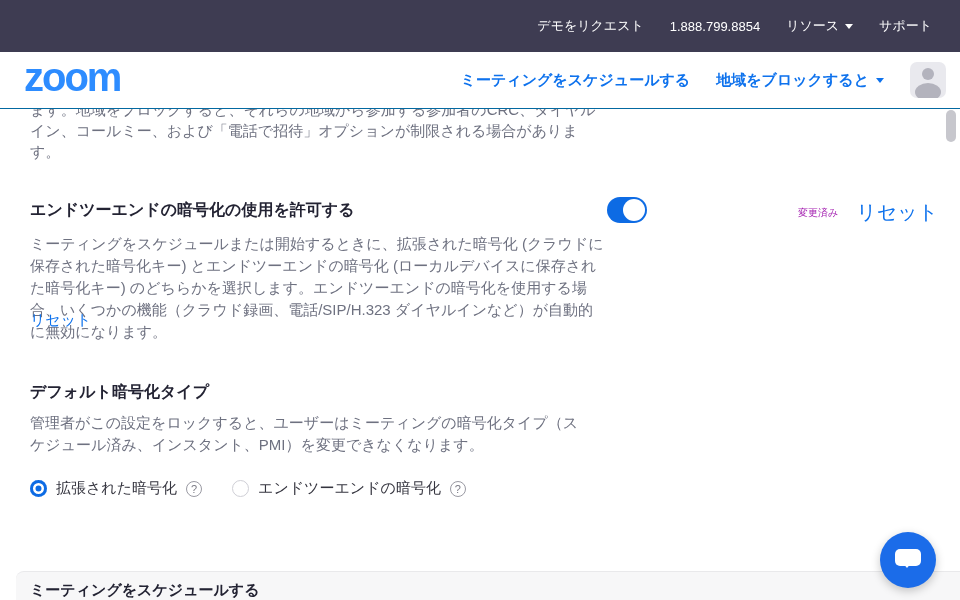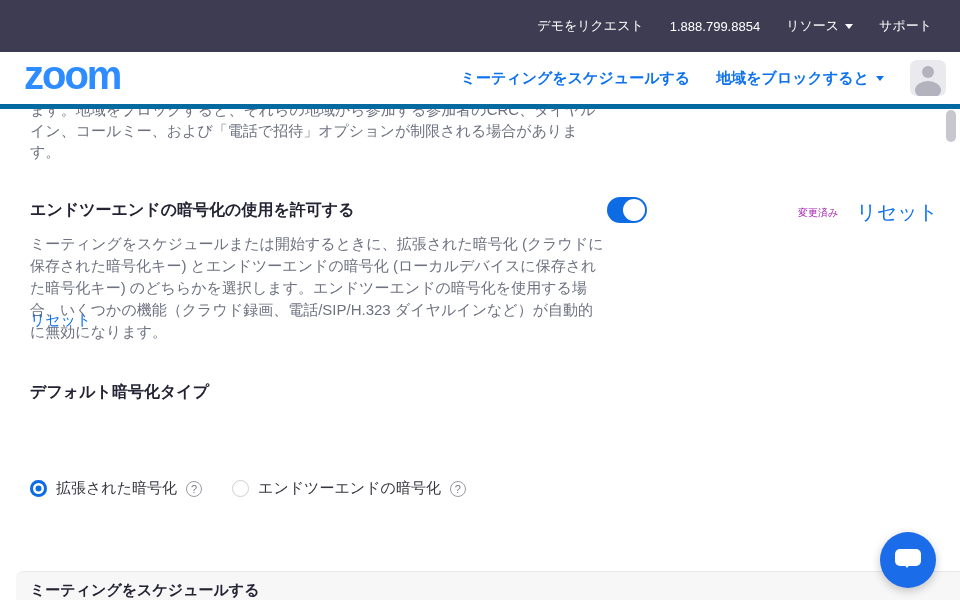--- a/index.html
+++ b/index.html
@@ -8,21 +8,21 @@
 
   
   .topbar { height:52px; background:#3e3c52; display:flex; align-items:center;
             justify-content:flex-end; gap:26px; padding-right:28px; }
   .topbar .tb-item { color:#fff; font-size:13px; cursor:pointer; display:flex;
                      align-items:center; gap:6px; white-space:nowrap; }
   .caret { width:0; height:0; border-left:4px solid transparent; border-right:4px solid transparent;
            border-top:5px solid #fff; display:inline-block; }
 
   
-  .header { height:57px; background:#fff; border-bottom:5px solid #0369a1; display:flex;
+  .header { height:57px; background:#fff; border-bottom:1px solid #0369a1; display:flex;
             align-items:center; padding:0 14px 0 24px; position:relative; z-index:3; }
   .logo { color:#2d8cff; font-size:40px; font-weight:bold; letter-spacing:-2px;
           line-height:1; transform:translateY(-3px); cursor:pointer; }
   .solutions { margin-left:24px; font-size:15px; color:#4a4a56; display:flex;
                align-items:center; gap:7px; cursor:pointer; }
   .solutions .caret { border-top-color:#5a5a64; border-left-width:4px; border-right-width:4px; }
   .hdr-right { margin-left:auto; display:flex; align-items:center; gap:26px; }
   .hdr-link { color:#0e72ed; font-size:15px; font-weight:600; cursor:pointer;
               display:flex; align-items:center; gap:7px; white-space:nowrap; }
   .hdr-link .caret { border-top-color:#0e72ed; }
@@ -119,20 +119,21 @@
     <span class="modified">変更済み</span>
     <a class="reset">リセット</a>
   </div>
 
   <p class="desc d-e2e">ミーティングをスケジュールまたは開始するときに、拡張された暗号化 (クラウドに保存された暗号化キー) とエンドツーエンドの暗号化 (ローカルデバイスに保存された暗号化キー) のどちらかを選択します。エンドツーエンドの暗号化を使用する場合、いくつかの機能（クラウド録画、電話/SIP/H.323 ダイヤルインなど）が自動的に無効になります。</p>
 
   <a class="learn-more">リセット</a>
 
   <h2 class="setting-title t-enc">デフォルト暗号化タイプ</h2>
 
+  <p class="desc d-enc">管理者がこの設定をロックすると、ユーザーはミーティングの暗号化タイプ（スケジュール済み、インスタント、PMI）を変更できなくなります。</p>
 
   <div class="radio-row">
     <div class="radio-opt">
       <span class="radio on"></span>
       <span class="radio-label">拡張された暗号化</span>
       <span class="help">?</span>
     </div>
     <div class="radio-opt">
       <span class="radio off"></span>
       <span class="radio-label">エンドツーエンドの暗号化</span>

